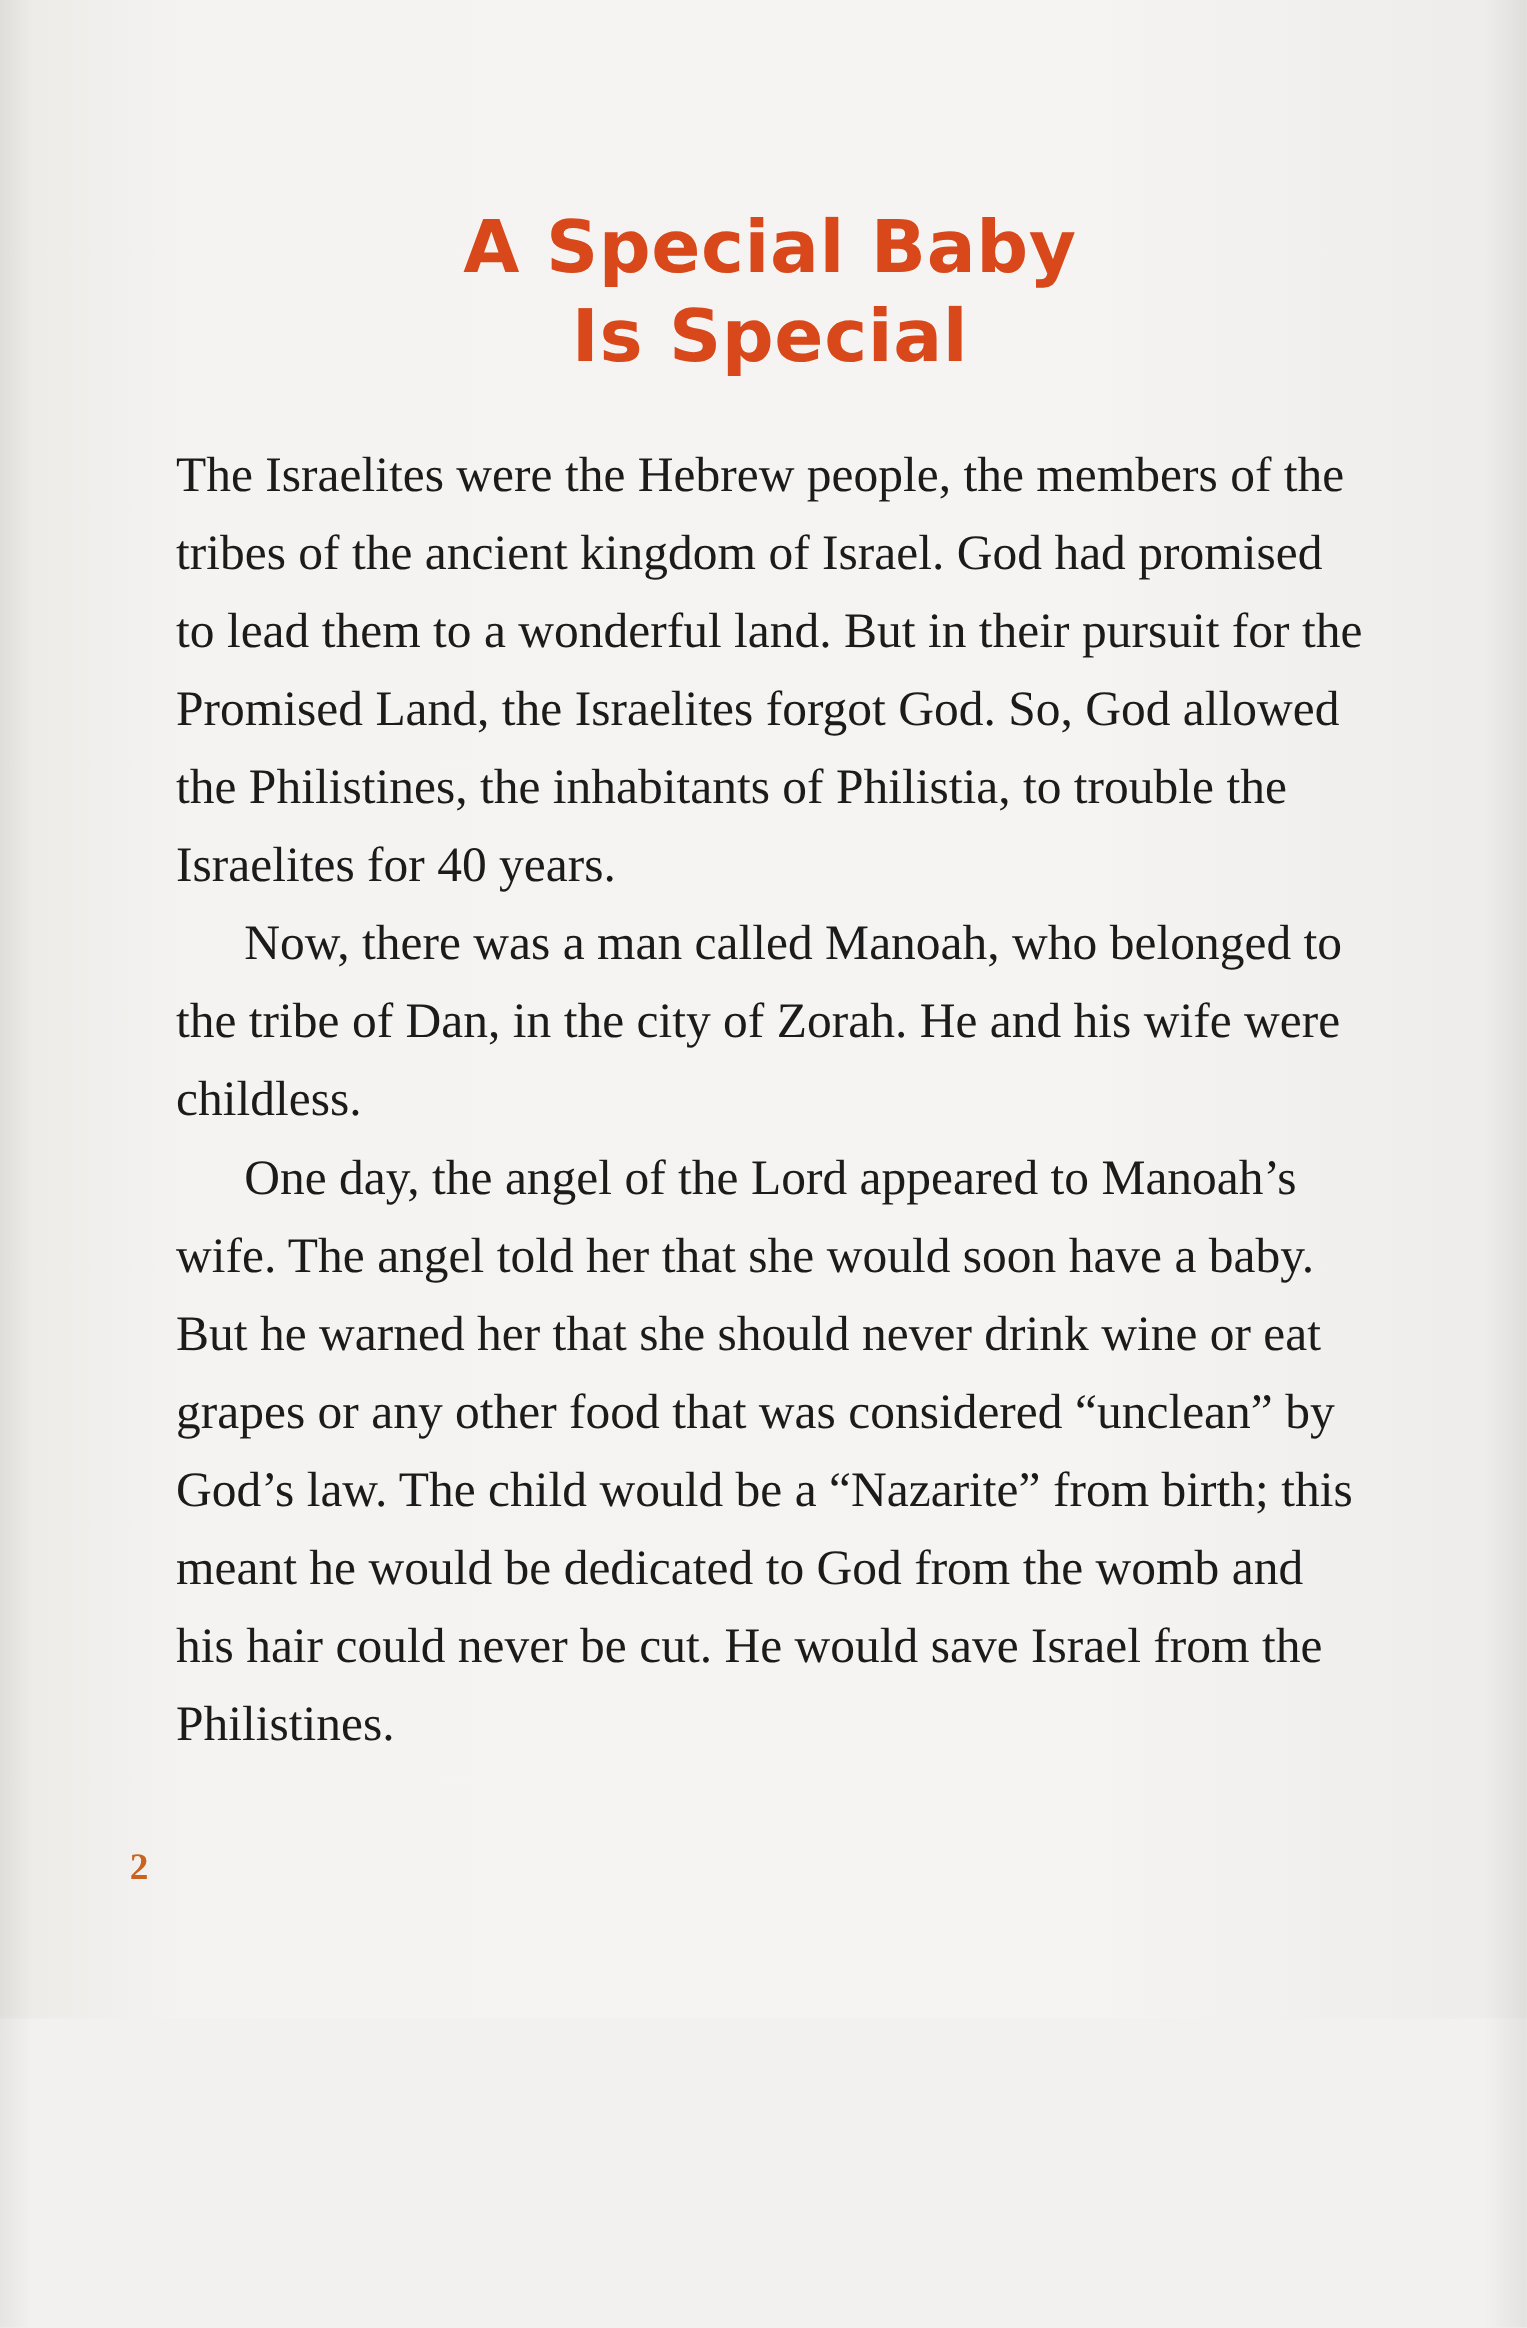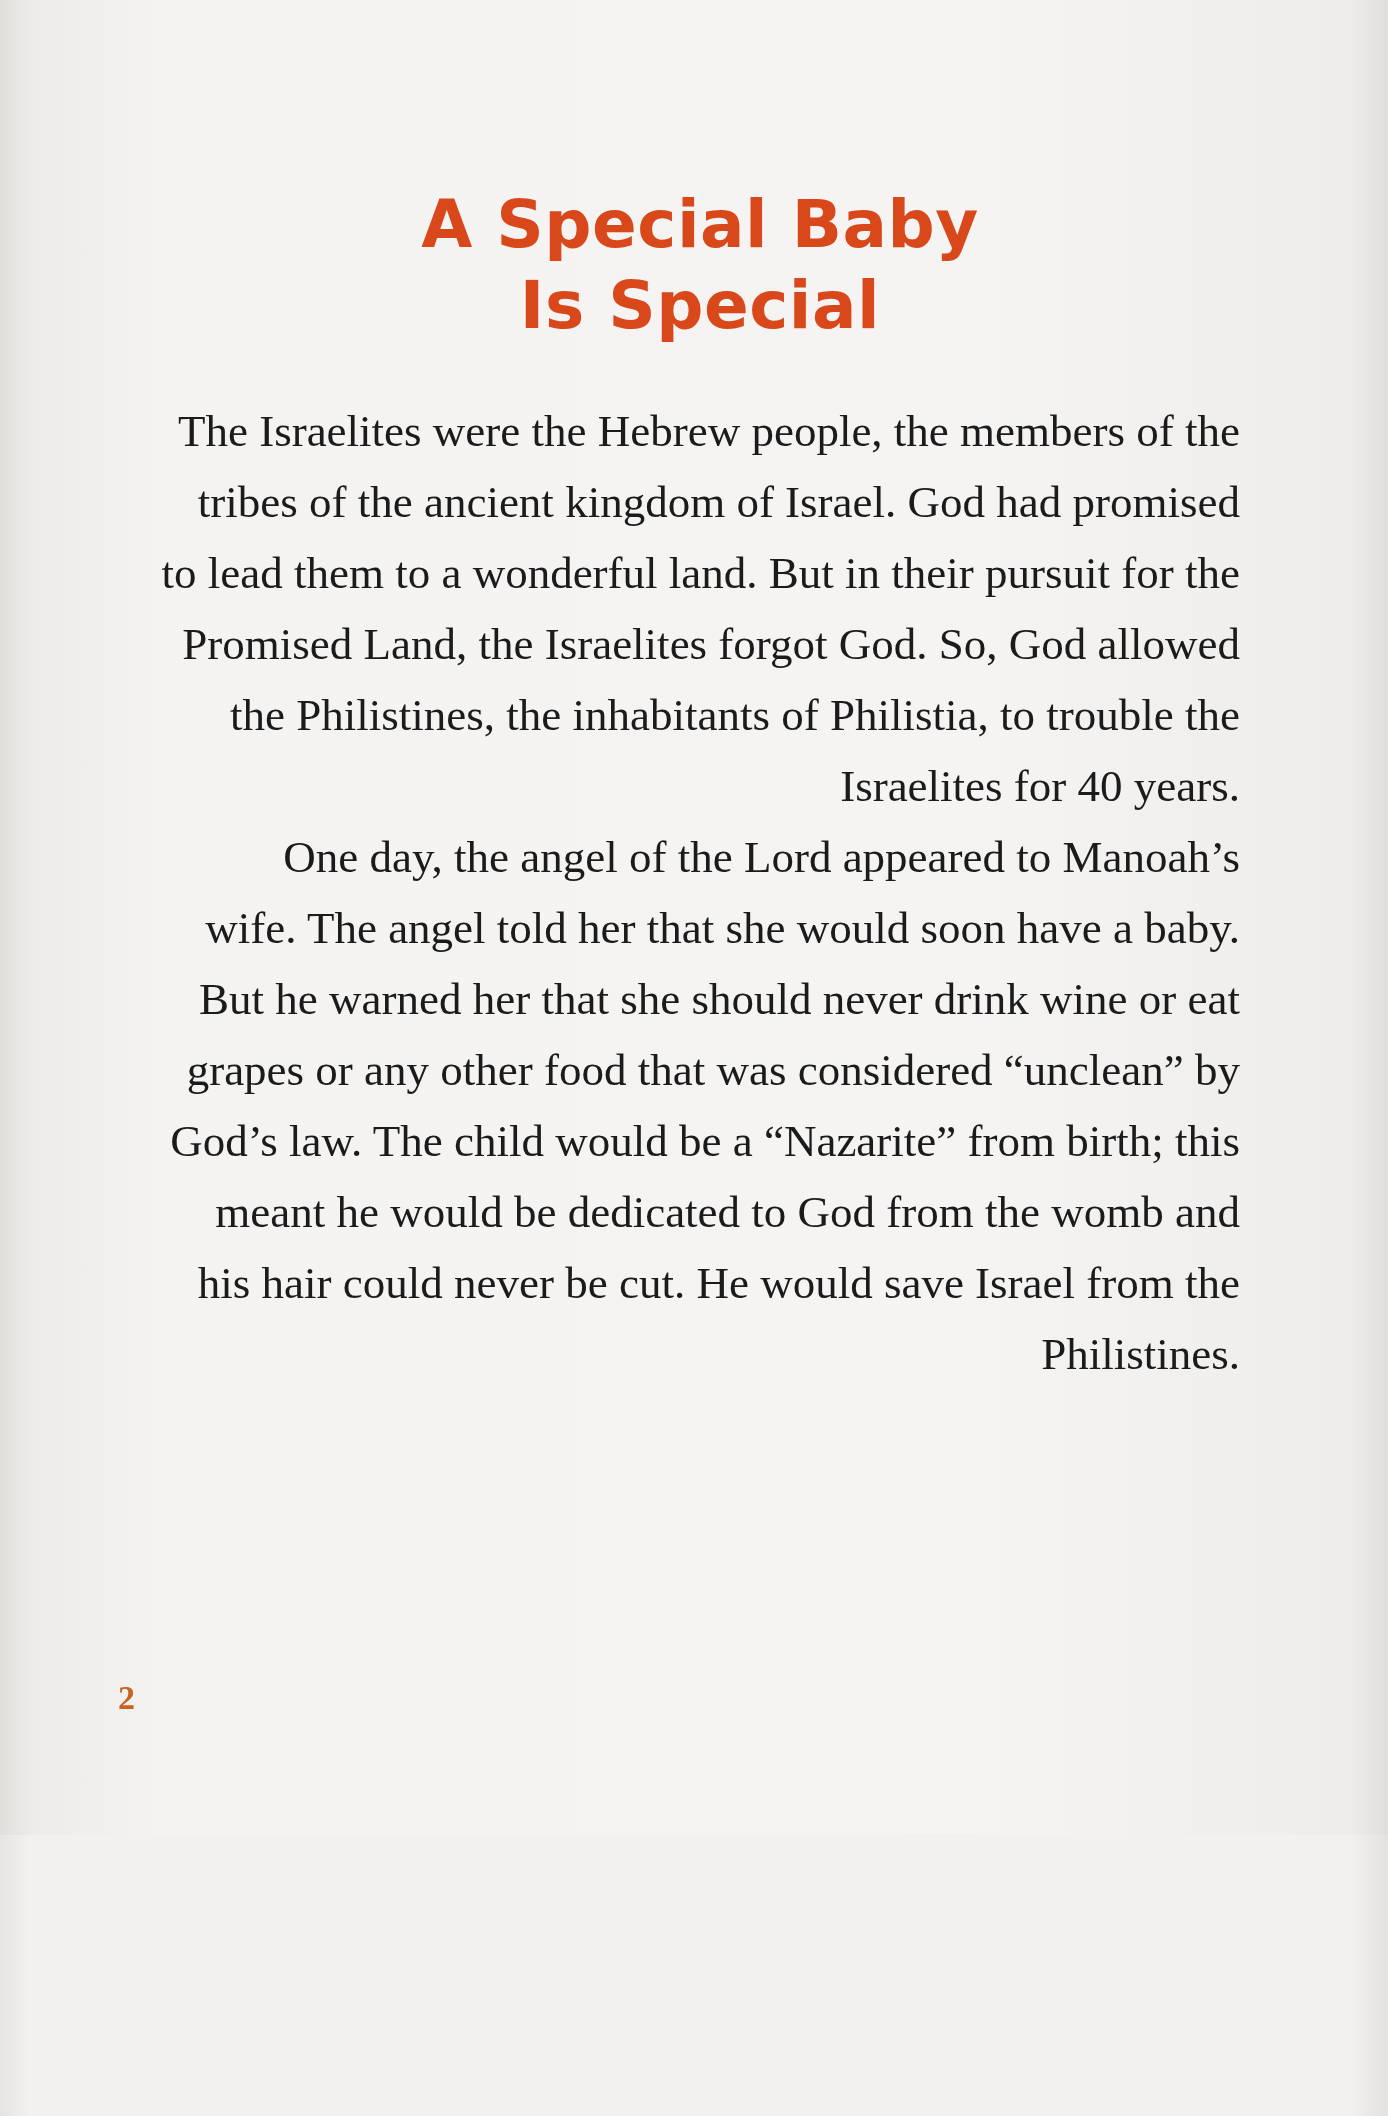--- a/index.html
+++ b/index.html
@@ -41,21 +41,21 @@
   .chapter-title .line {
     display: block;
   }
   .body-text {
     margin: 0;
     padding-top: 50px;
     color: #1b1b1b;
     font-family: "Liberation Serif", serif;
     font-size: 45px;
     line-height: 71px;
-    text-align: right;
+    text-align: left;
   }
   .body-text p {
     margin: 0;
   }
   .body-text p.indent {
     text-indent: 62px;
   }
   .page-number {
     position: absolute;
     left: 118px;
@@ -93,18 +93,19 @@
 
   <div class="page-inner">
 
     <h1 class="chapter-title">
       <span class="line">A Special Baby</span>
       <span class="line">Is Special</span>
     </h1>
 
     <div class="body-text">
       <p>The Israelites were the Hebrew people, the members of the tribes of the ancient kingdom of Israel. God had promised to lead them to a wonderful land. But in their pursuit for the Promised Land, the Israelites forgot God. So, God allowed the Philistines, the inhabitants of Philistia, to trouble the Israelites for 40 years.</p>
+      <p class="indent">Now, there was a man called Manoah, who belonged to the tribe of Dan, in the city of Zorah. He and his wife were childless.</p>
       <p class="indent">One day, the angel of the Lord appeared to Manoah’s wife. The angel told her that she would soon have a baby. But he warned her that she should never drink wine or eat grapes or any other food that was considered “unclean” by God’s law. The child would be a “Nazarite” from birth; this meant he would be dedicated to God from the womb and his hair could never be cut. He would save Israel from the Philistines.</p>
     </div>
   </div>
 
   <div class="page-number">2</div>
 </div>
 
 </body></html>

